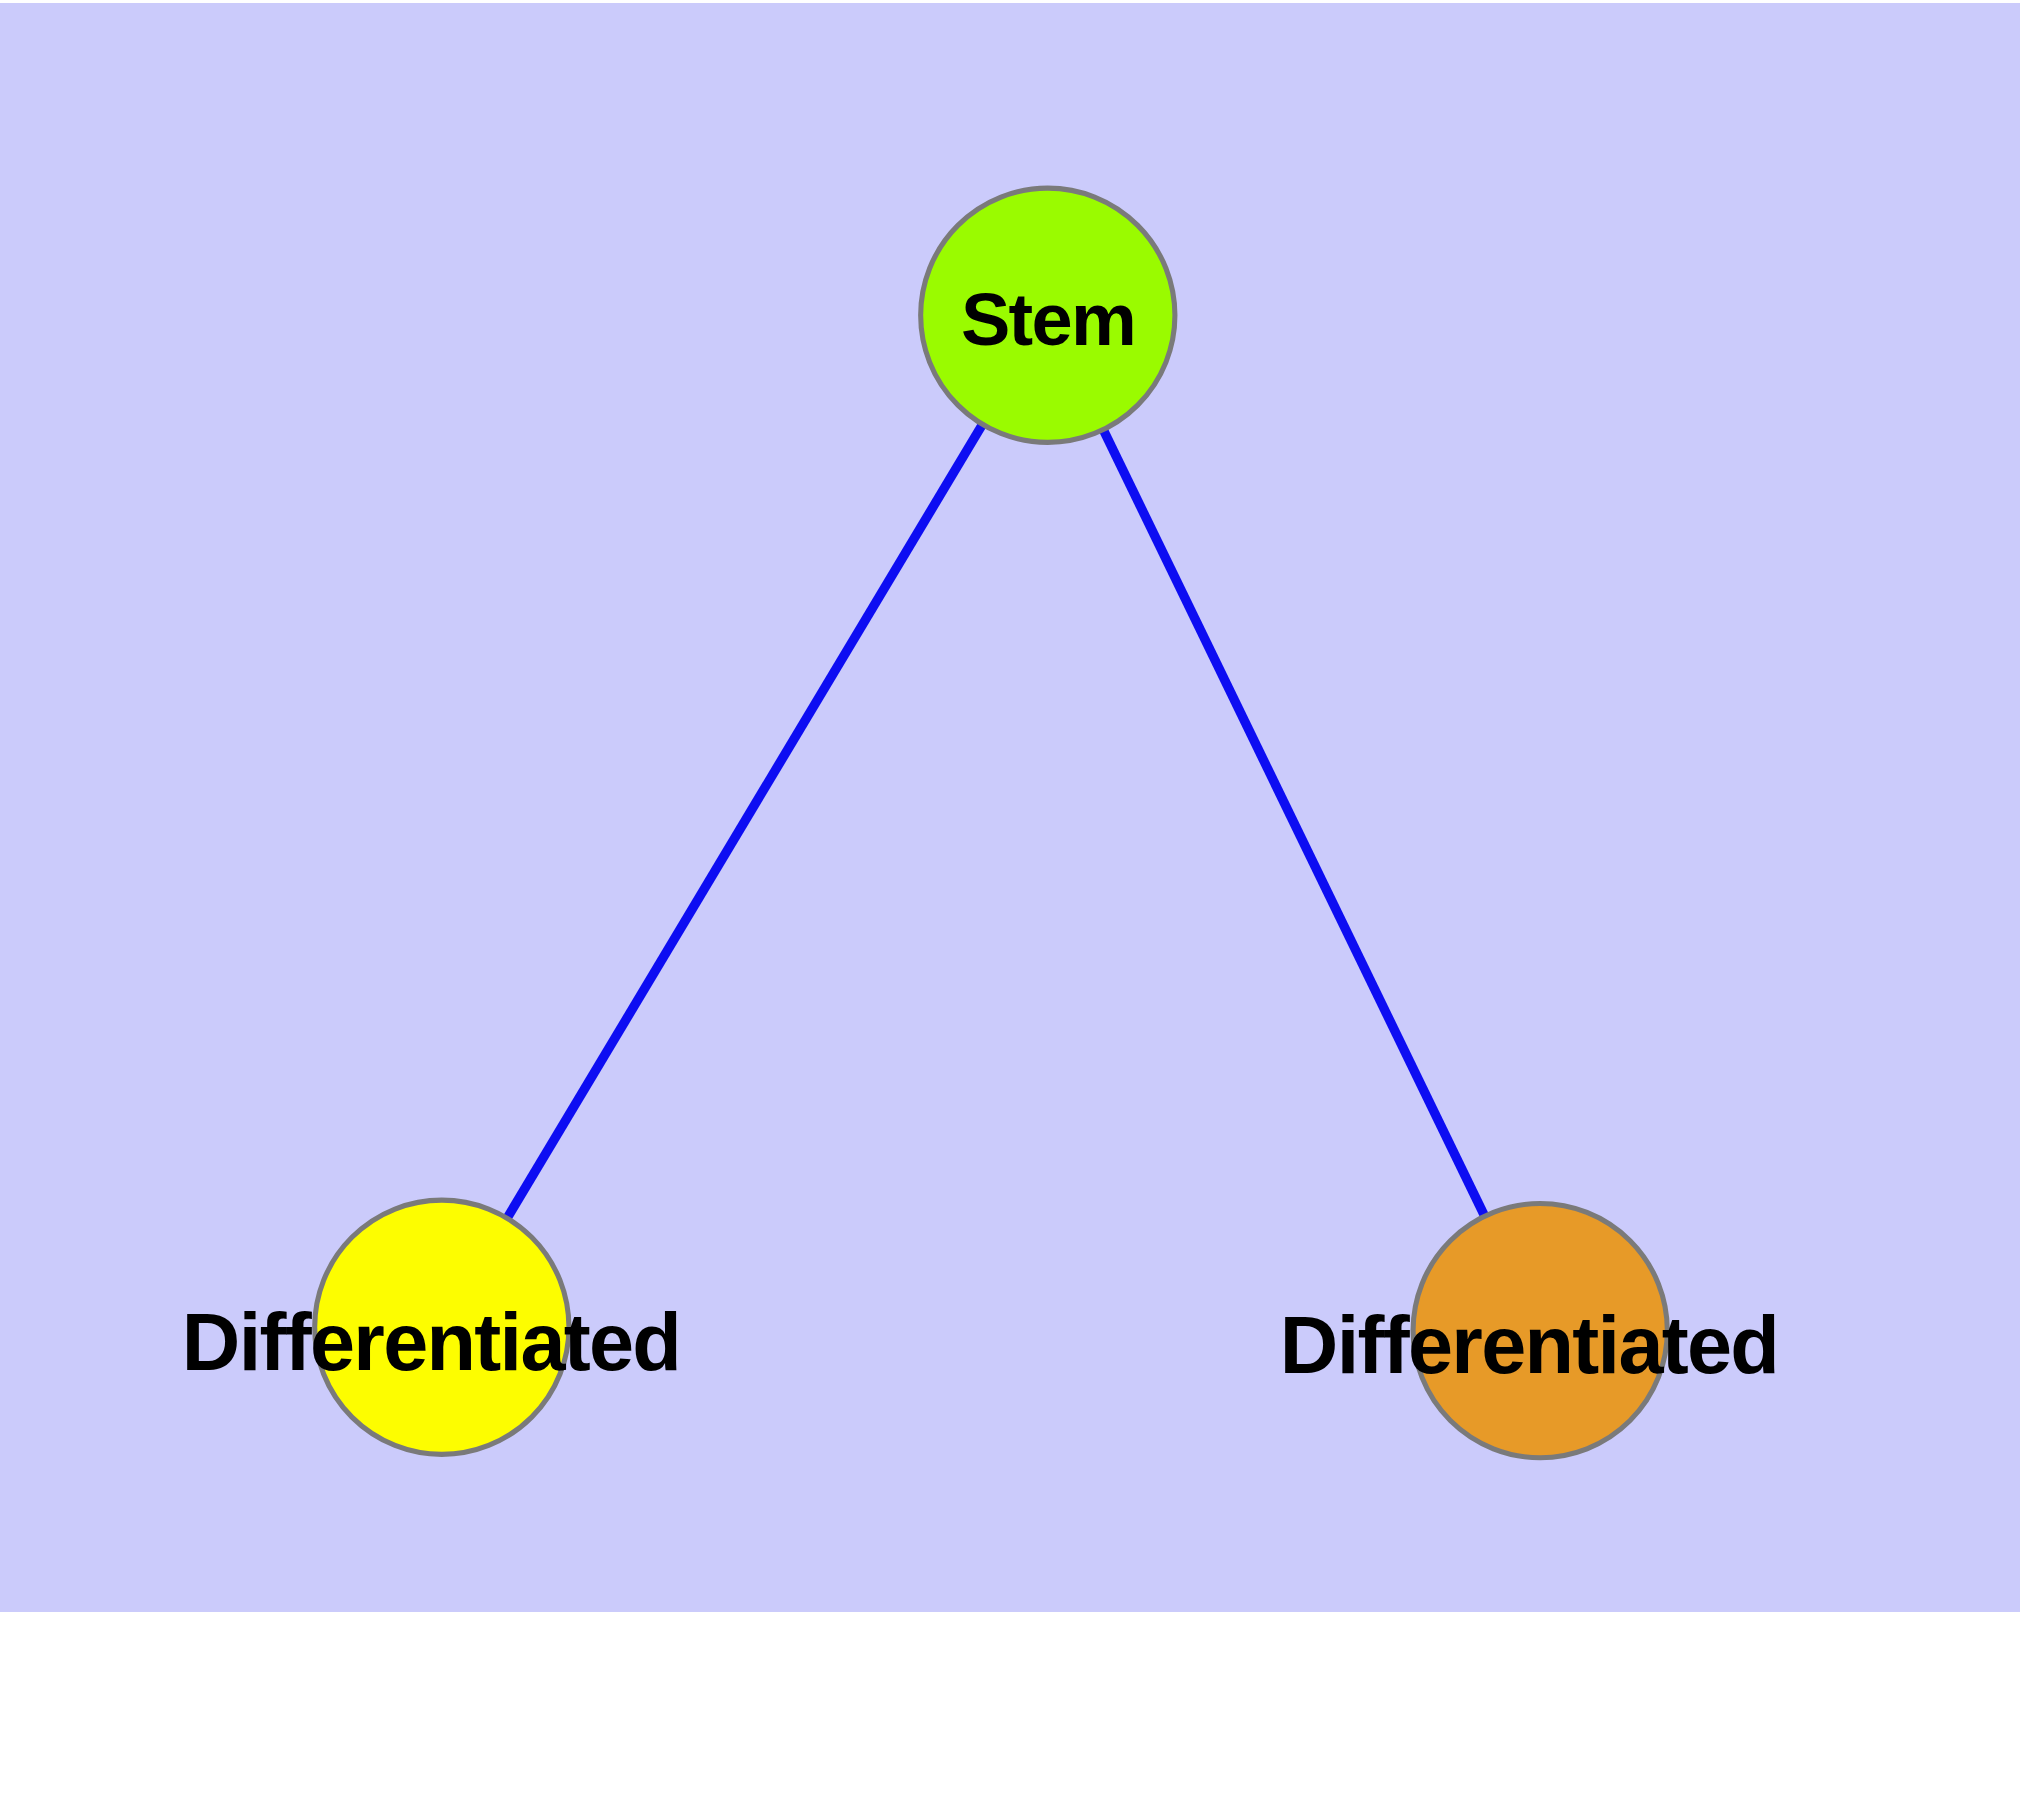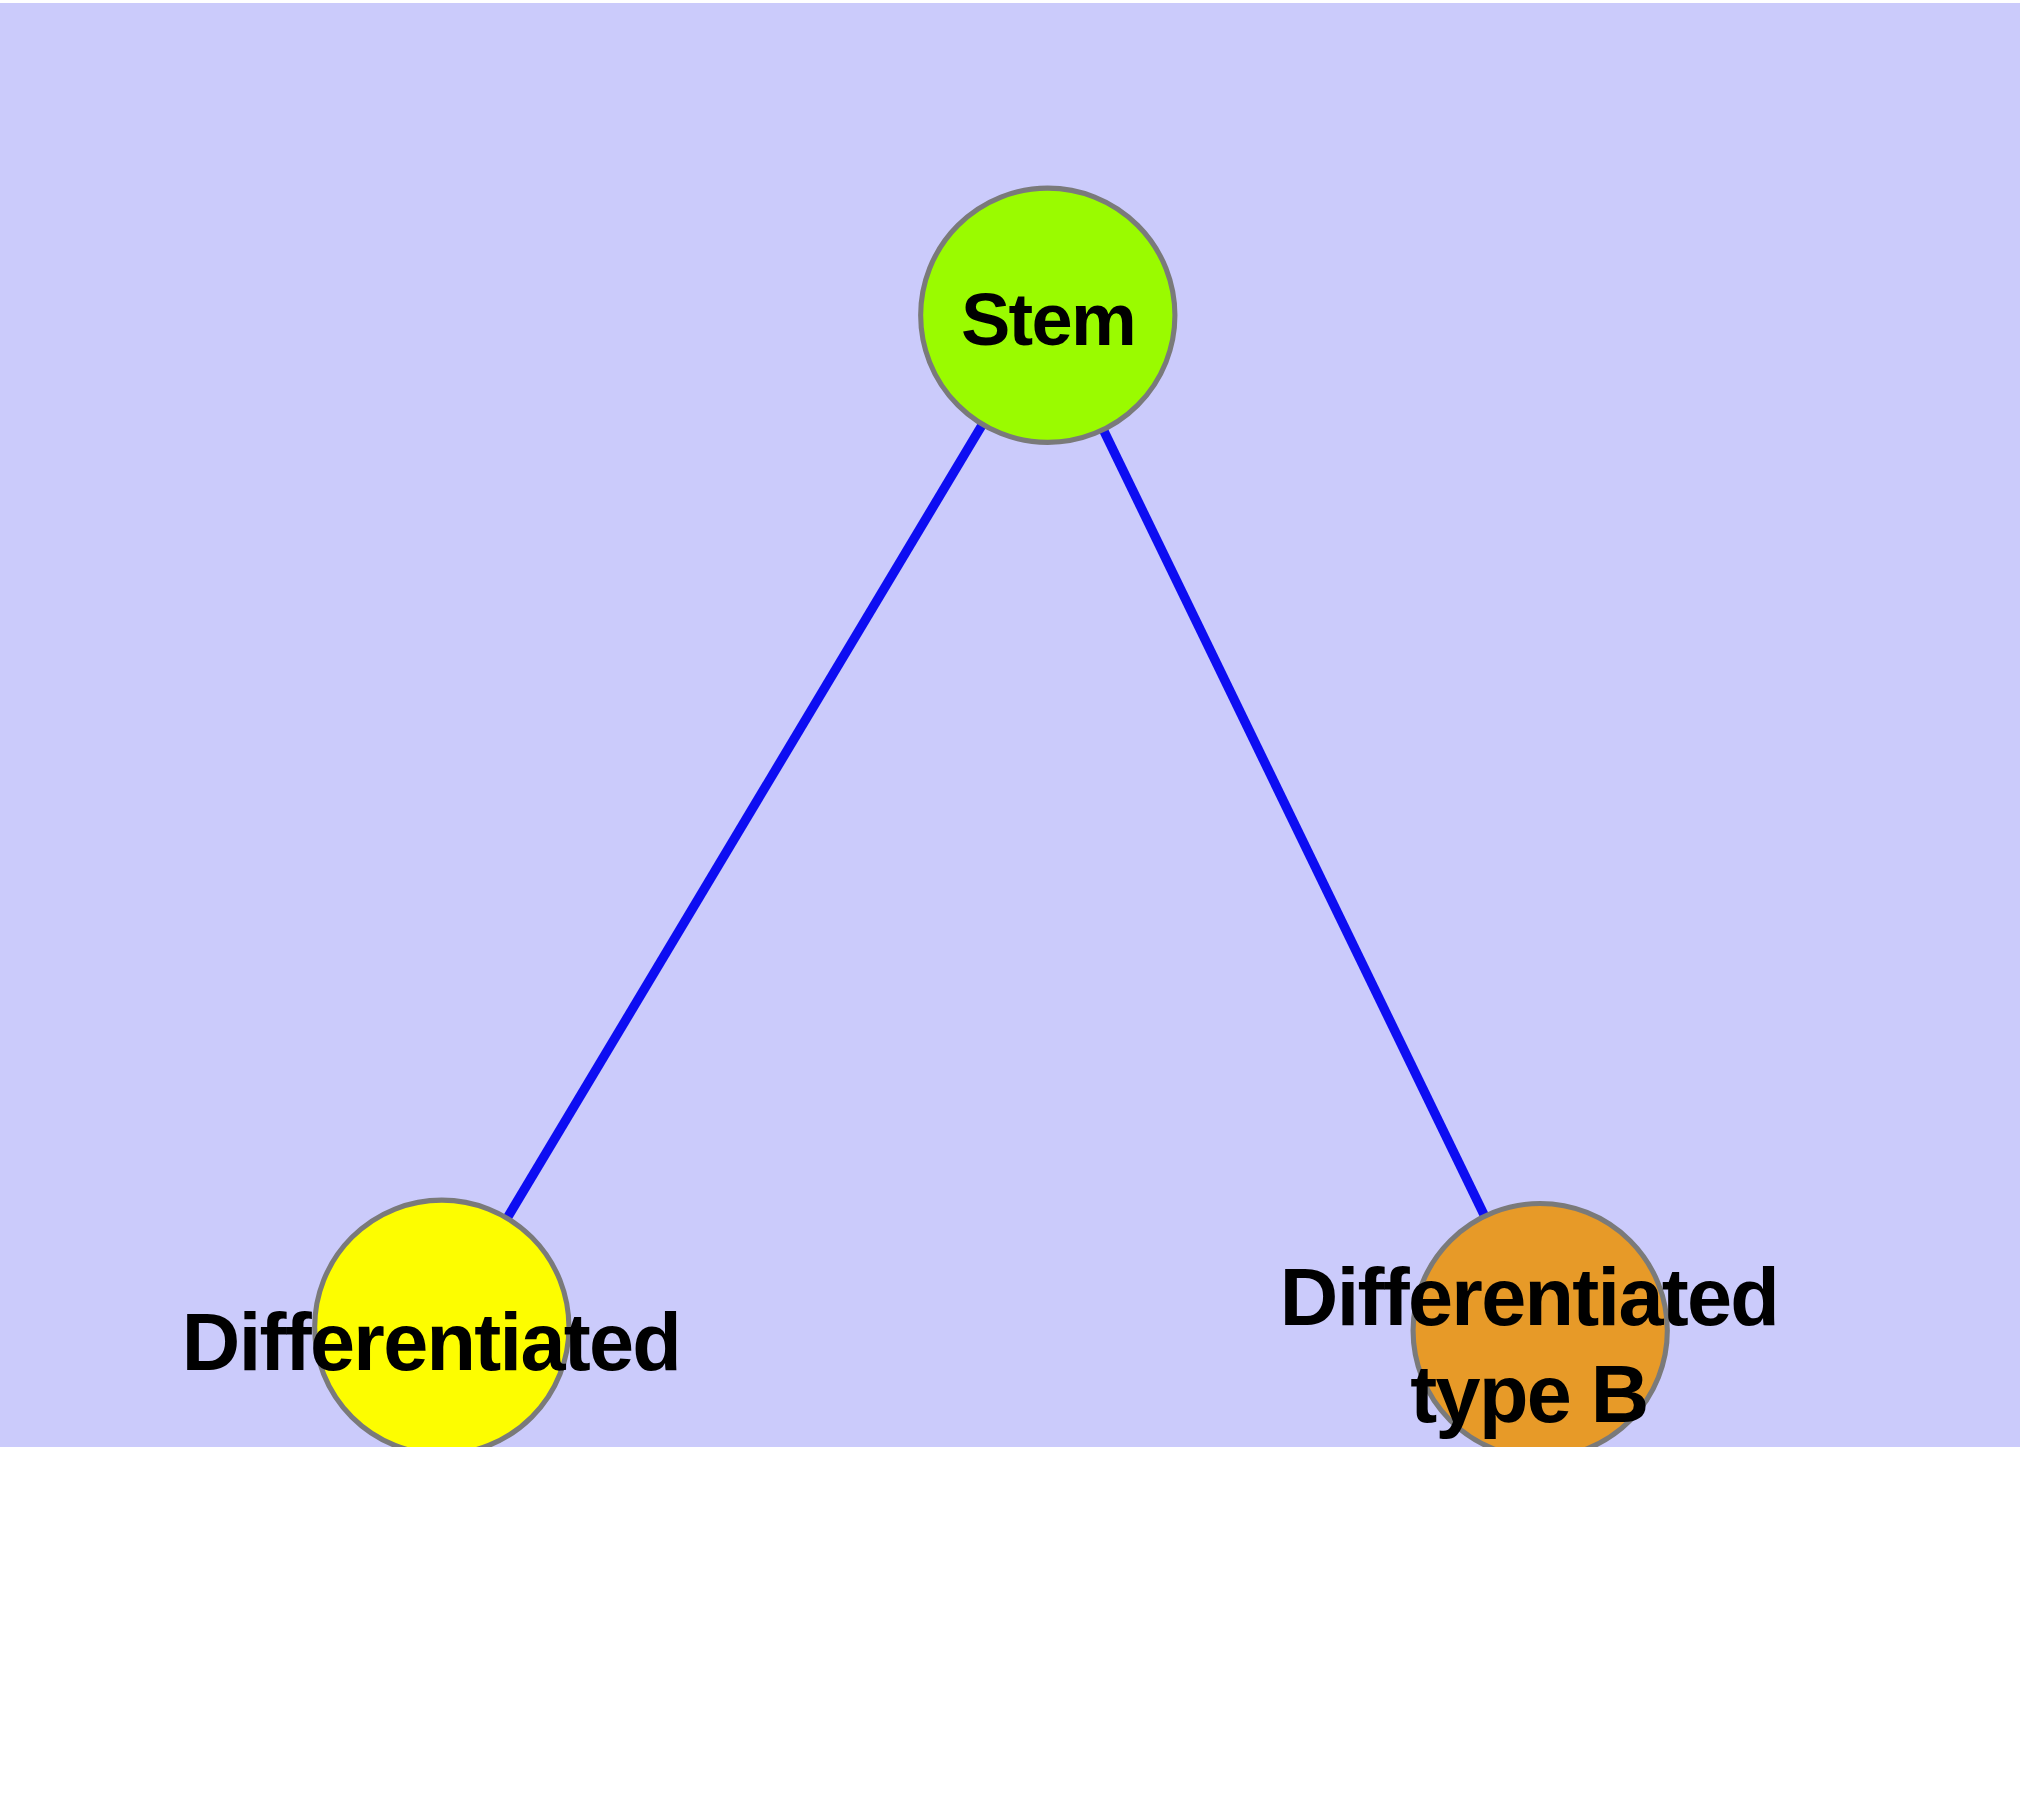--- a/index.html
+++ b/index.html
@@ -1,19 +1,19 @@
 <!DOCTYPE html>
 <html style="font-size:13.6px"><head>
 <meta charset="utf-8">
 <style>
   html, body { margin: 0; padding: 0; }
   .canvas {
     position: relative;
     width: 2021px;
-    height: 1447px;
+    height: 1612px;
     overflow: hidden;
     font-family: "Liberation Sans", sans-serif;
   }
   .top-strip {
     position: absolute;
     top: 0; left: 0; right: 0;
     height: 2.5px;
     z-index: 3;
   }
   svg.graph {
@@ -50,16 +50,15 @@
   <div class="node-label" style="left: 1048px; top: 320px; font-size: 74px; color: rgb(0, 0, 0);">
     <span>Stem</span>
   </div>
 
   <div class="node-label" style="left: 431px; top: 1343px; font-size: 81px; color: rgb(0, 0, 0);">
     <span>Differentiated</span>
   </div>
 
   <div class="node-label" style="left: 1529px; top: 1346px; font-size: 81px; color: rgb(0, 0, 0);">
     <span>Differentiated</span>
-    <span>type B</span>
   </div>
 </div>
 
 
 </body></html>

